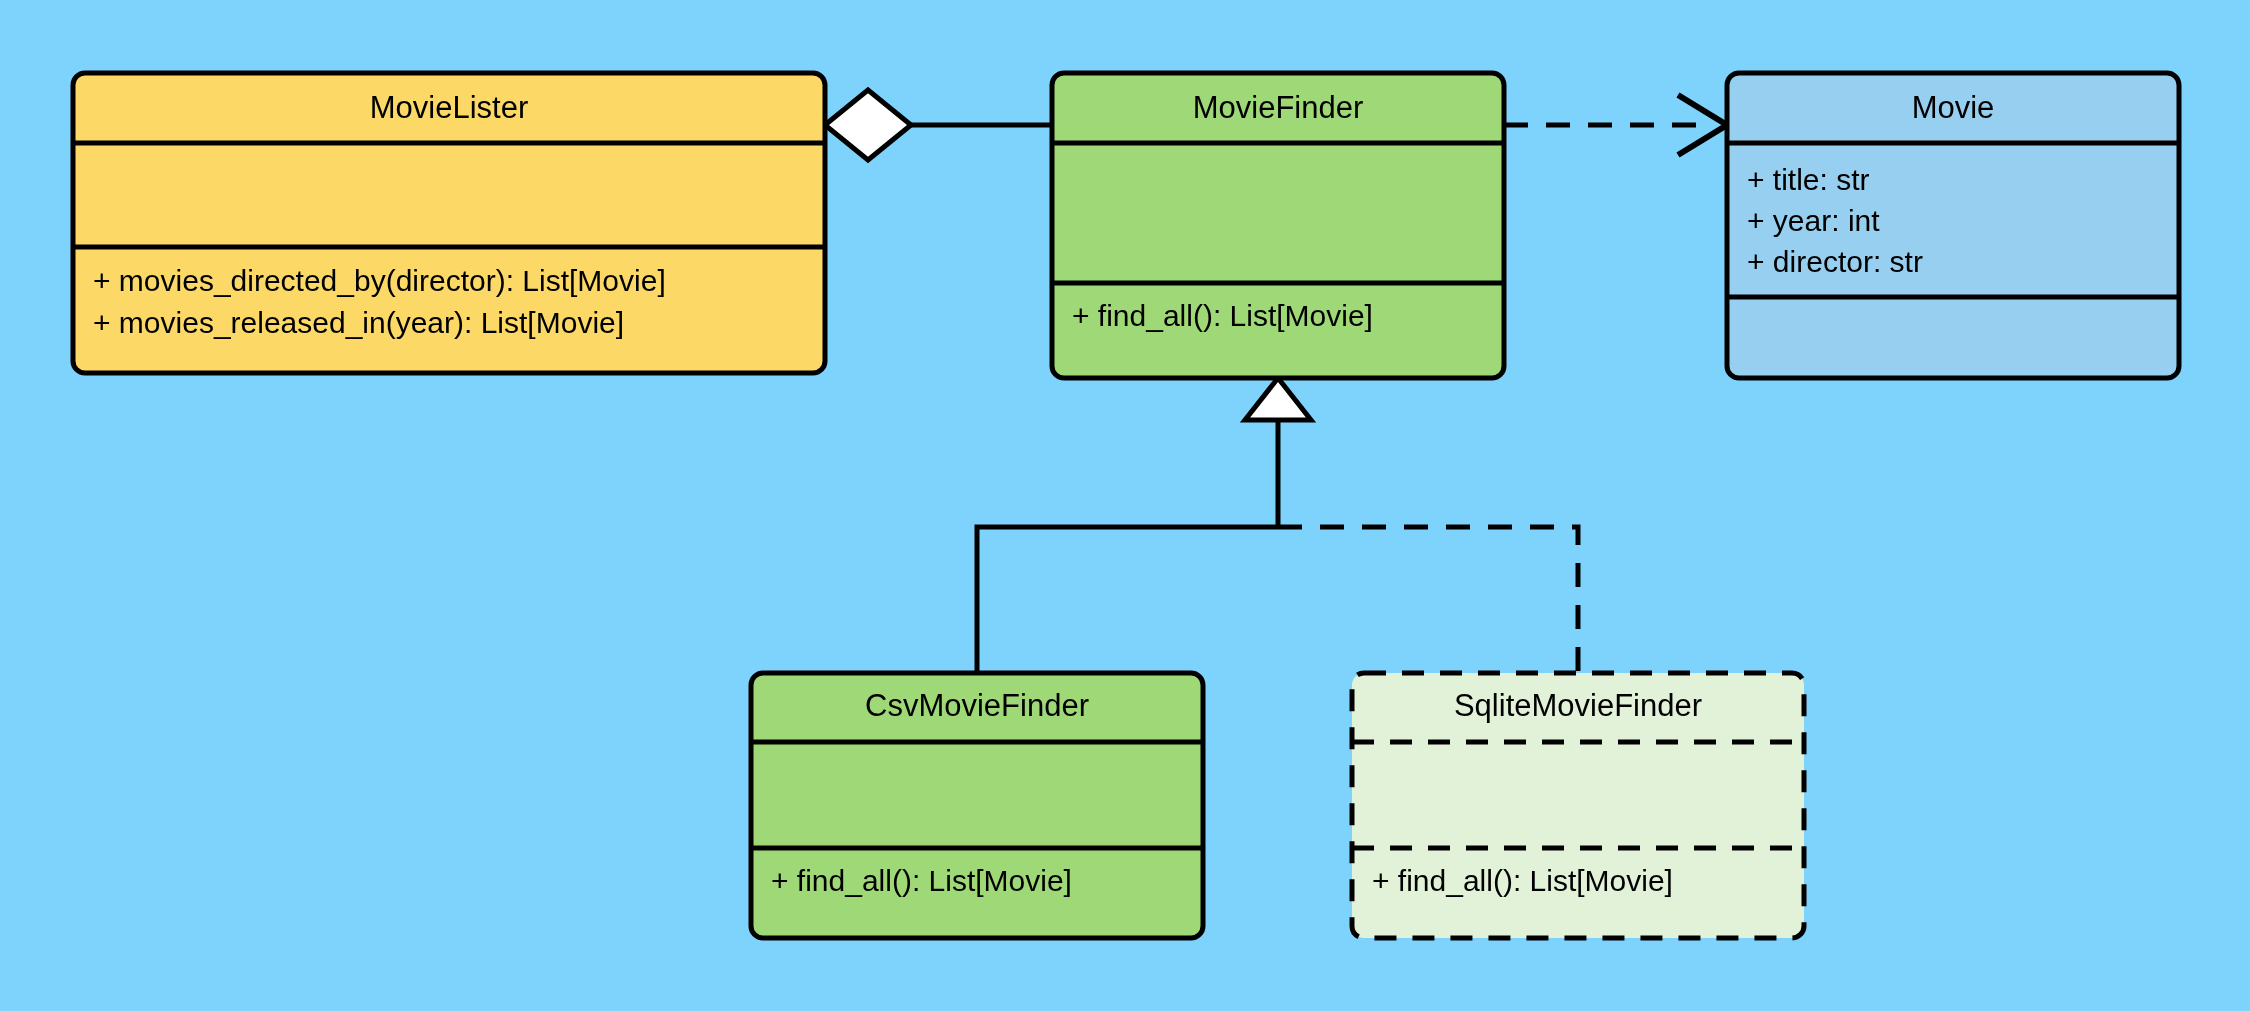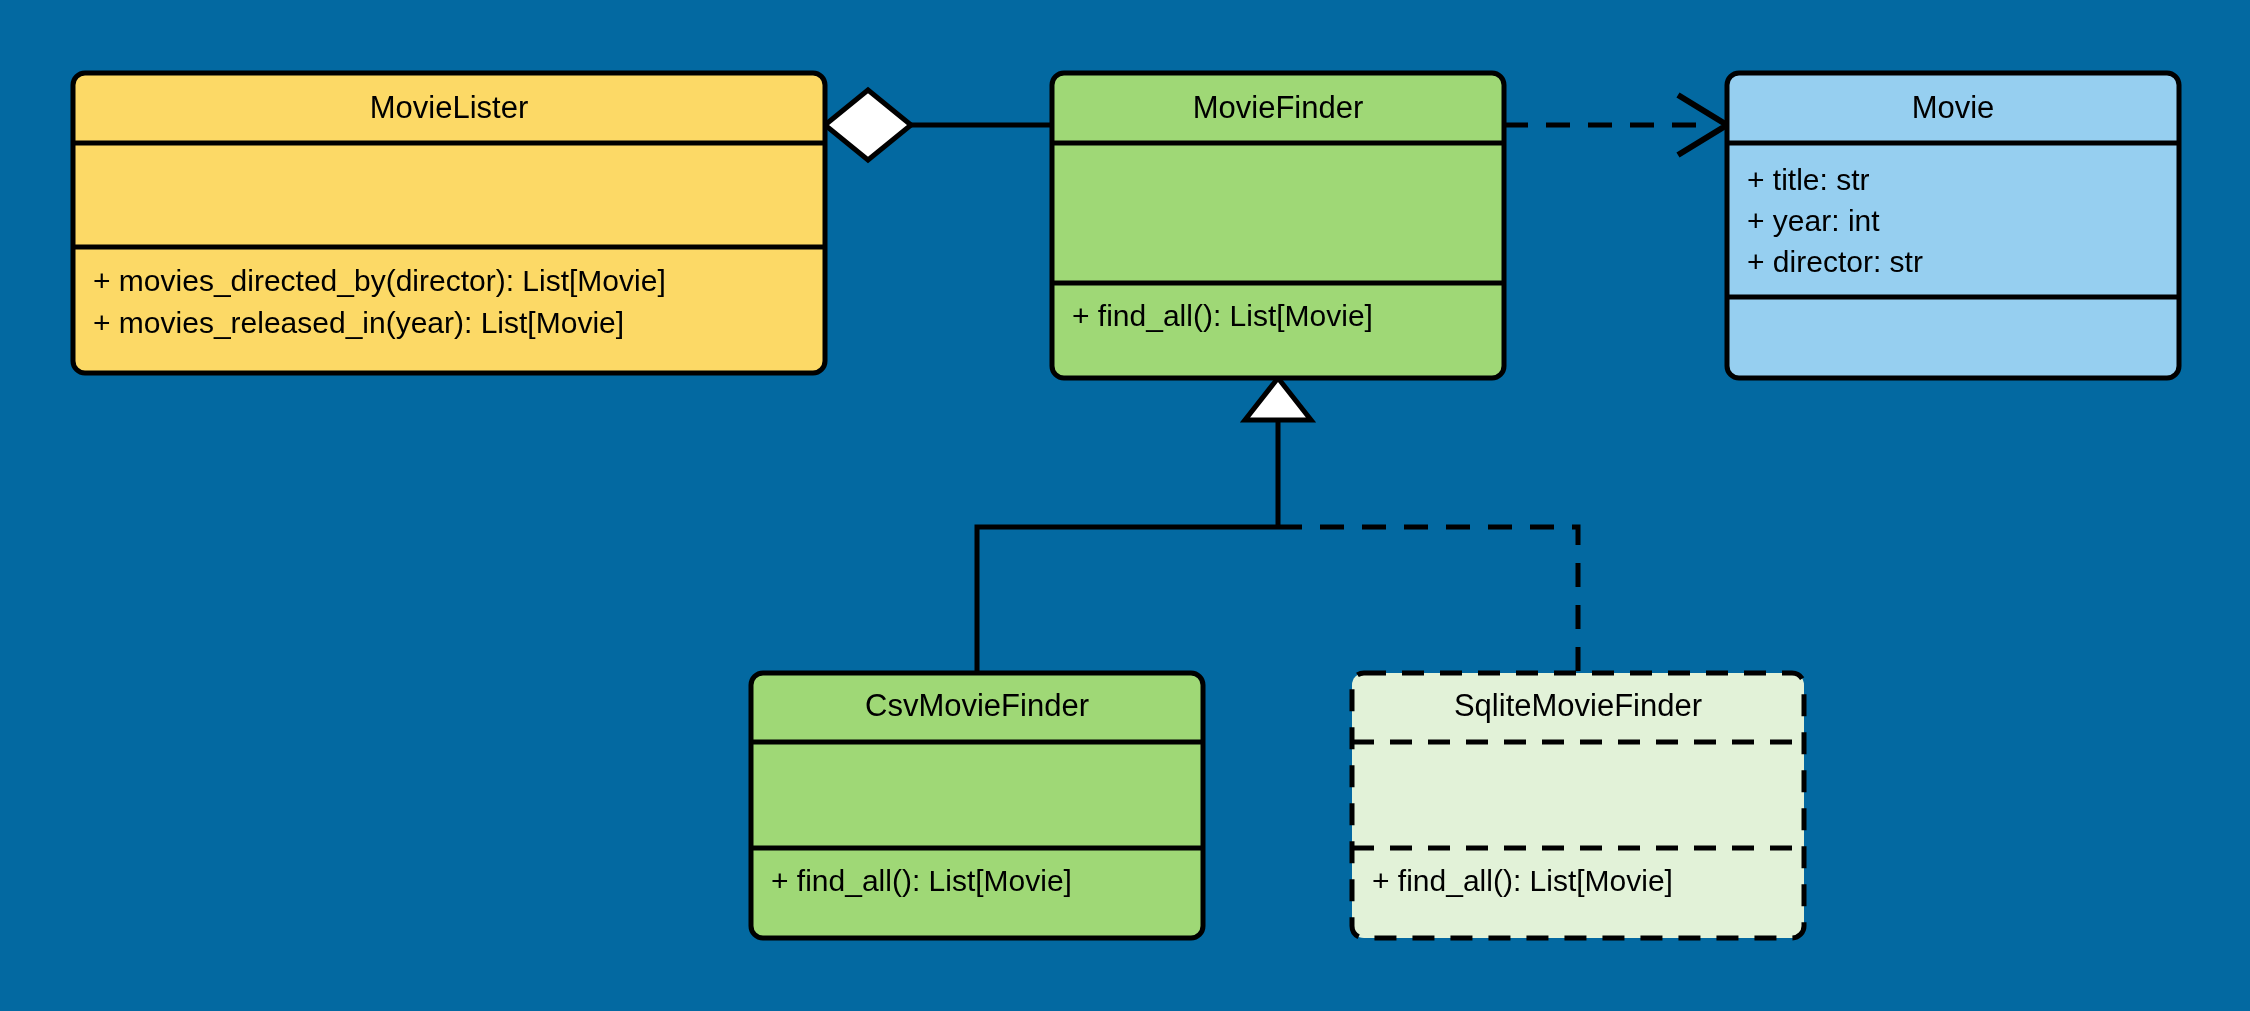--- a/index.html
+++ b/index.html
@@ -11,21 +11,21 @@
   body {
     width: 2250px;
     height: 1011px;
     overflow: hidden;
     font-family: "Liberation Sans", sans-serif;
   }
   #diagram-root {
     position: relative;
     width: 2250px;
     height: 1011px;
-    background: #0369a1;
+    background: #7dd3fc;
   }
   svg.uml-canvas {
     display: block;
     width: 2250px;
     height: 1011px;
   }
   .cls-box-fill {
     stroke: #000000;
     stroke-width: 5;
     stroke-linejoin: round;

